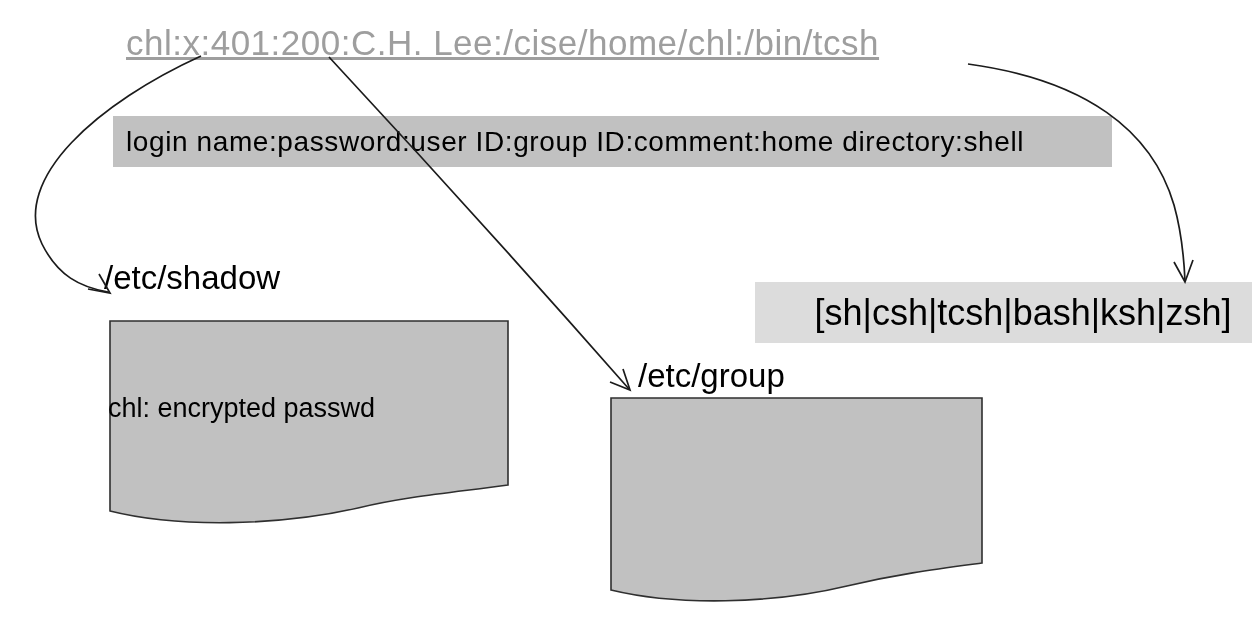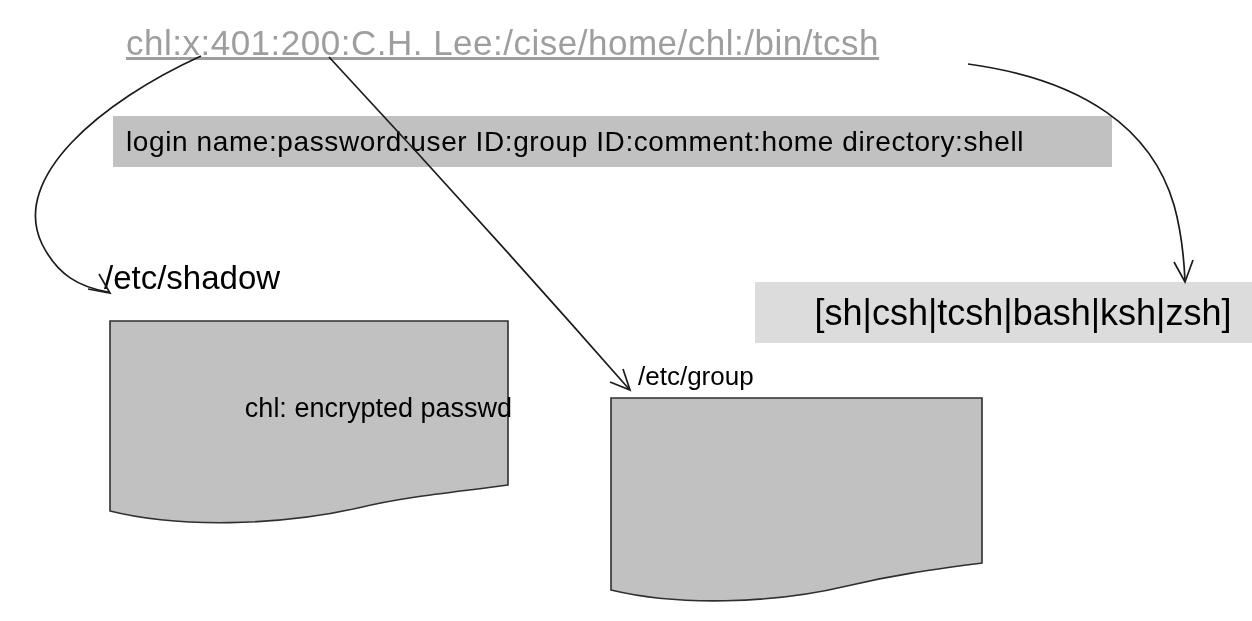--- a/index.html
+++ b/index.html
@@ -29,25 +29,25 @@
     box-sizing: border-box; padding-left: 13px;
     font-size: 28px; letter-spacing: 0.6px;
   }
   #shadow-label {
     left: 104px; top: 258px;
     font-size: 33px; line-height: 40px;
   }
   #shadow-doc { left: 108px; top: 319px; }
   #shadow-content {
     left: 108px; top: 392px; width: 404px;
-    text-align: right; font-size: 27px; line-height: 32px;
+    text-align: left; font-size: 27px; line-height: 32px;
   }
   #group-label {
     left: 638px; top: 356px;
-    font-size: 26px; line-height: 40px;
+    font-size: 33px; line-height: 40px;
   }
   #group-doc { left: 607px; top: 394px; }
   #group-content {
     left: 700px; top: 467px;
     font-size: 27px; line-height: 32px;
   }
   #shell-box {
     left: 755px; top: 282px;
     width: 536px; height: 61px;
     background: #dcdcdc;

